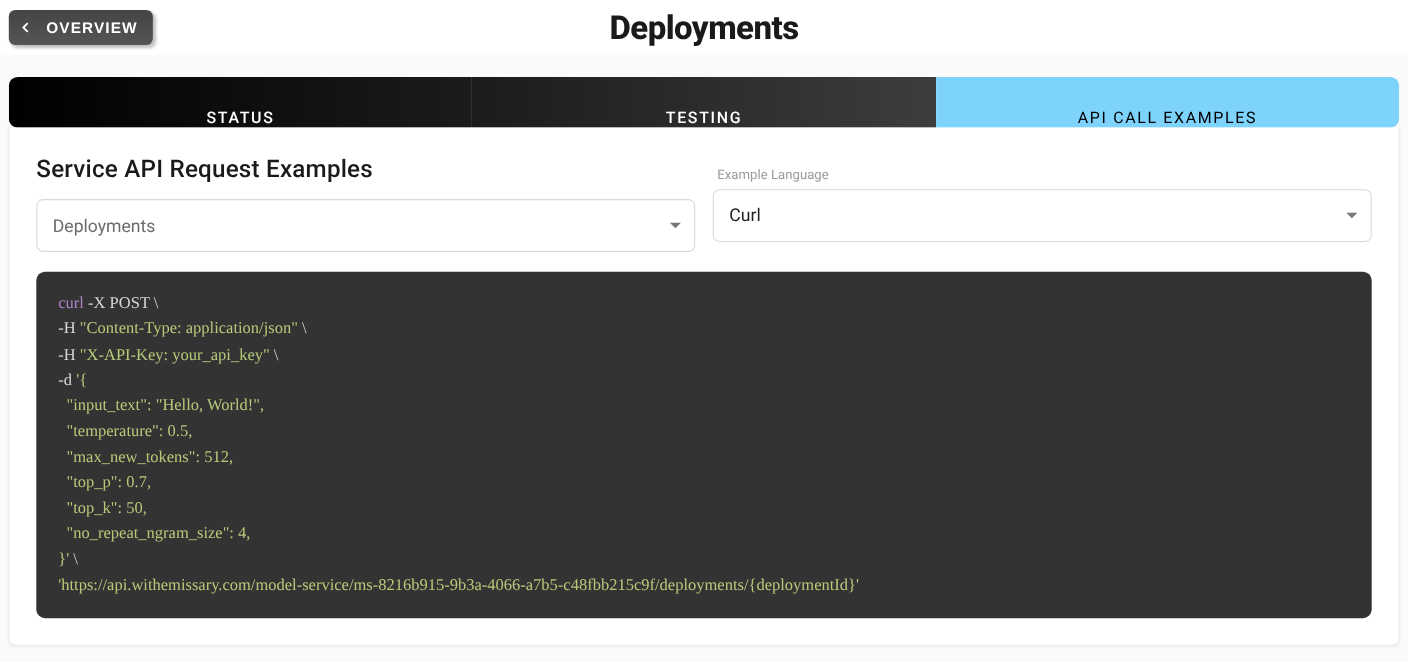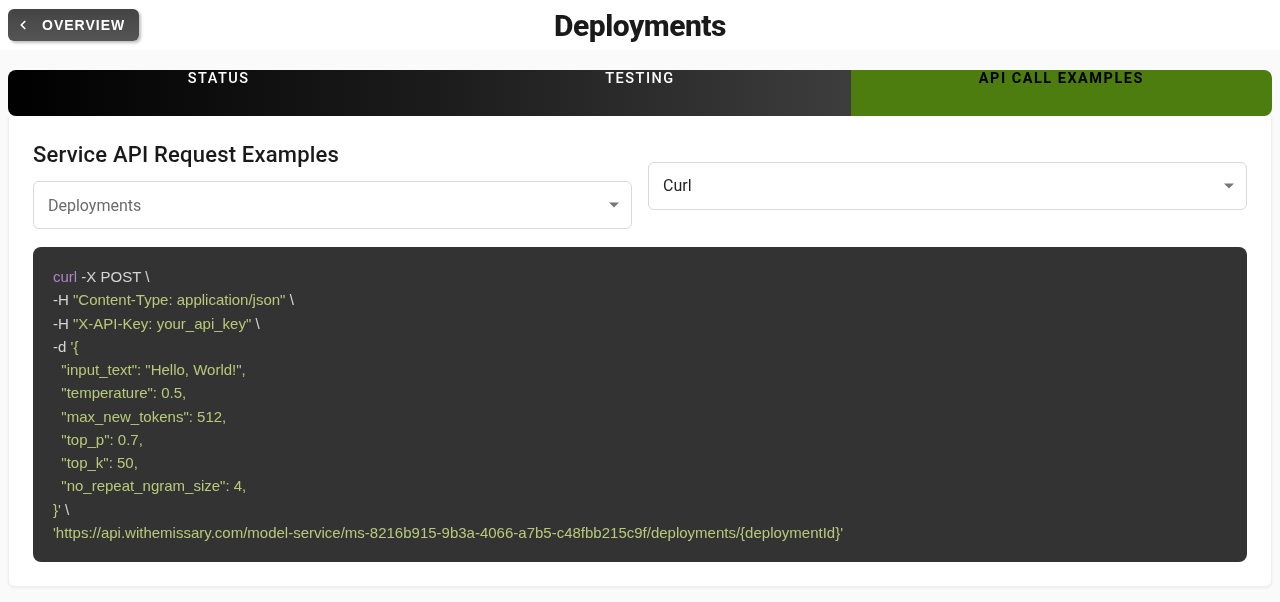--- a/index.html
+++ b/index.html
@@ -53,31 +53,31 @@
   .tabs-wrap { padding: 0 8px; margin-top: 20px; }
   .tabs {
     display: flex;
     border-radius: 8px;
     overflow: hidden;
   }
   .tab {
     flex: 1;
     height: 46px;
     display: flex;
-    align-items: flex-start;
+    align-items: flex-end;
     justify-content: center;
     font-size: 14.5px;
     font-weight: 500;
     letter-spacing: 1.5px;
     cursor: pointer;
     user-select: none;
   }
   .tab-status     { background: linear-gradient(90deg,#000 0%, #1b1b1b 100%); color:#fff; }
   .tab-testing    { background: linear-gradient(90deg,#1b1b1b 0%, #3d3d3d 100%); color:#fff; }
-  .tab-apicall    { background: #4d7c0f; color:#000; font-weight:700; }
+  .tab-apicall    { background: #7dd3fc; color:#000; font-weight:400; }
   .tab-monitoring { background: linear-gradient(90deg,#707070 0%, #808080 100%); color:#fff; }
 
   
   .card {
     margin: 0 8px;
     background: #fff;
     border: 1px solid #eee;
     border-top: none;
     border-radius: 0 0 6px 6px;
     padding: 26px 24px 24px 24px;
@@ -127,21 +127,21 @@
     border-top: 5px solid #777;
   }
 
   
   .codeblock {
     margin-top: 18px;
     background: #333333;
     color: #d6d6d6;
     border-radius: 8px;
     padding: 18px 20px;
-    font-family: Liberation Sans, sans-serif;
+    font-family: Liberation Serif, serif;
     font-size: 15px;
     line-height: 1.55;
     white-space: pre;
     overflow-x: auto;
   }
   .tok-cmd  { color: #b084c7; }  
   .tok-str  { color: #b7ca7a; }  
   .tok-flag { color: #d6d6d6; }  
   .tok-bs   { color: #d6d6d6; }  
 </style>
@@ -178,20 +178,21 @@
 
   <div class="section-row">
     <div class="col">
       <div class="section-title">Service API Request Examples</div>
       <div class="select">
         <span>Deployments</span>
         <span class="caret"></span>
       </div>
     </div>
     <div class="col">
+      <span class="field-label">Example Language</span>
       <div class="select dark-text">
         <span>Curl</span>
         <span class="caret"></span>
       </div>
     </div>
   </div>
 
   <pre class="codeblock" id="code"><span class="tok-cmd">curl</span><span class="tok-flag"> -X POST </span><span class="tok-bs">\</span>
 <span class="tok-flag">-H </span><span class="tok-str">"Content-Type: application/json"</span><span class="tok-flag"> </span><span class="tok-bs">\</span>
 <span class="tok-flag">-H </span><span class="tok-str">"X-API-Key: your_api_key"</span><span class="tok-flag"> </span><span class="tok-bs">\</span>

